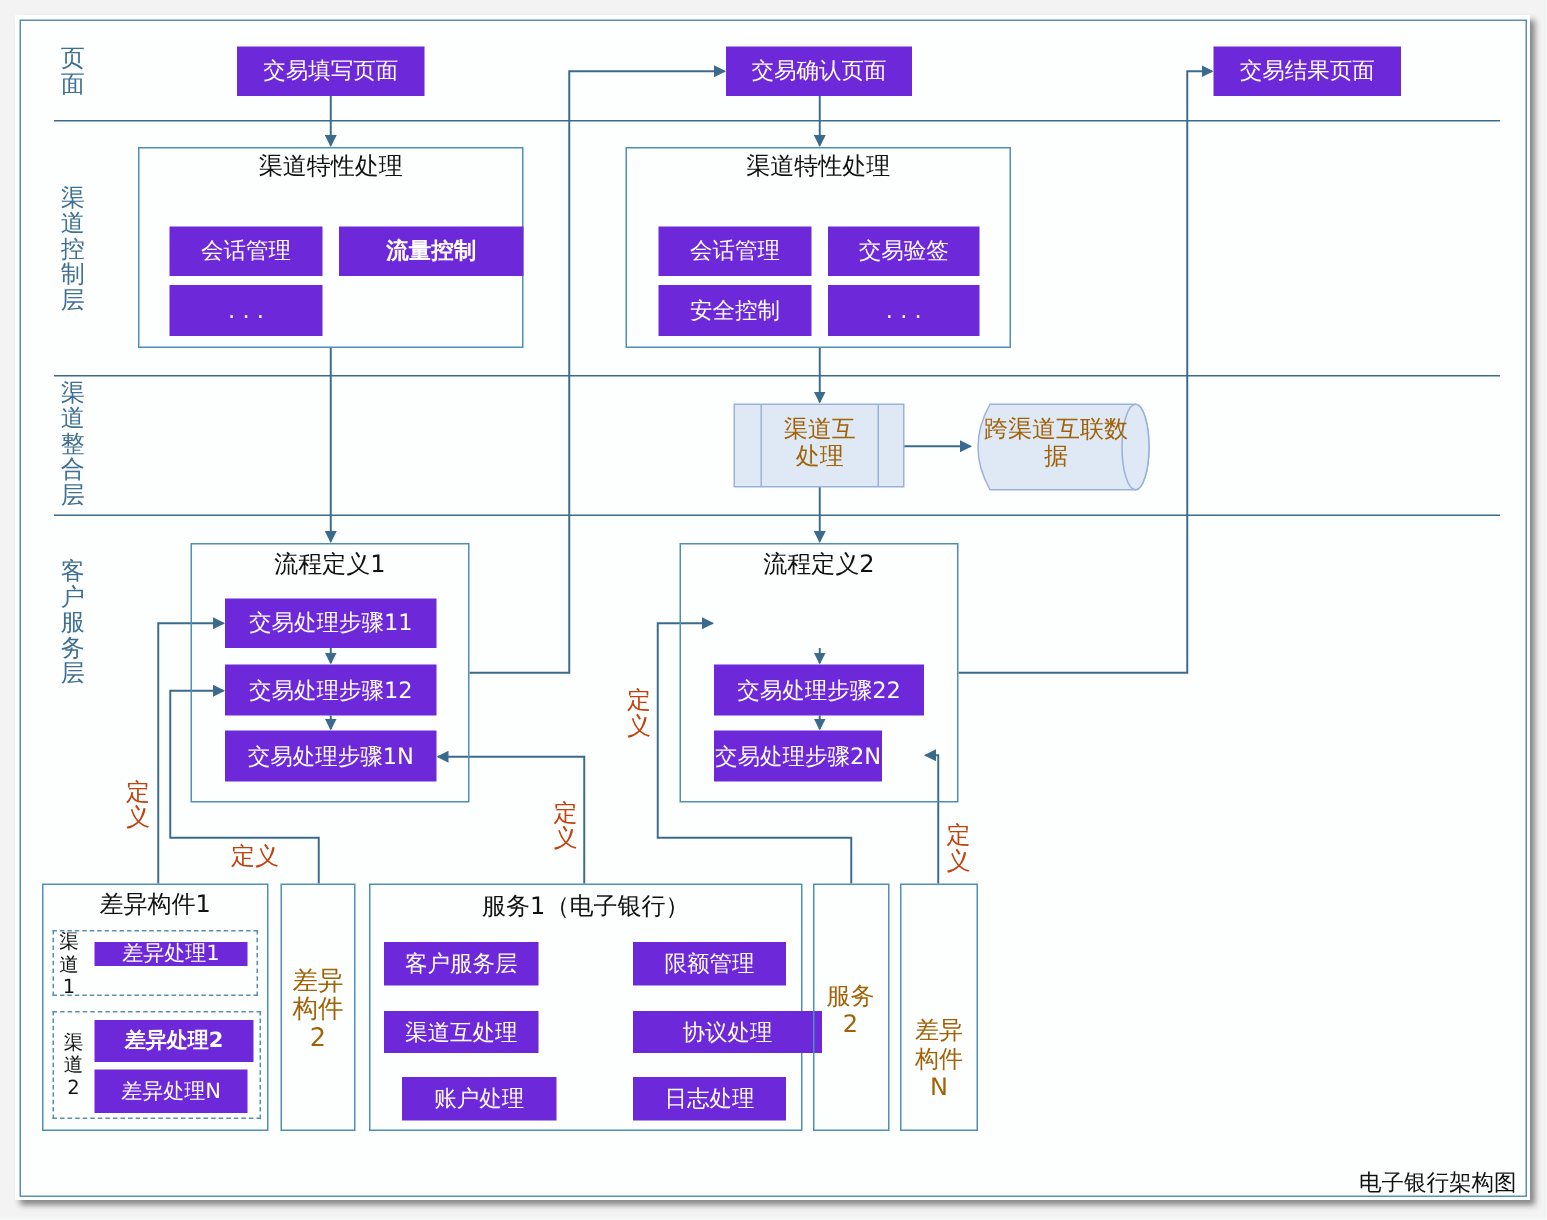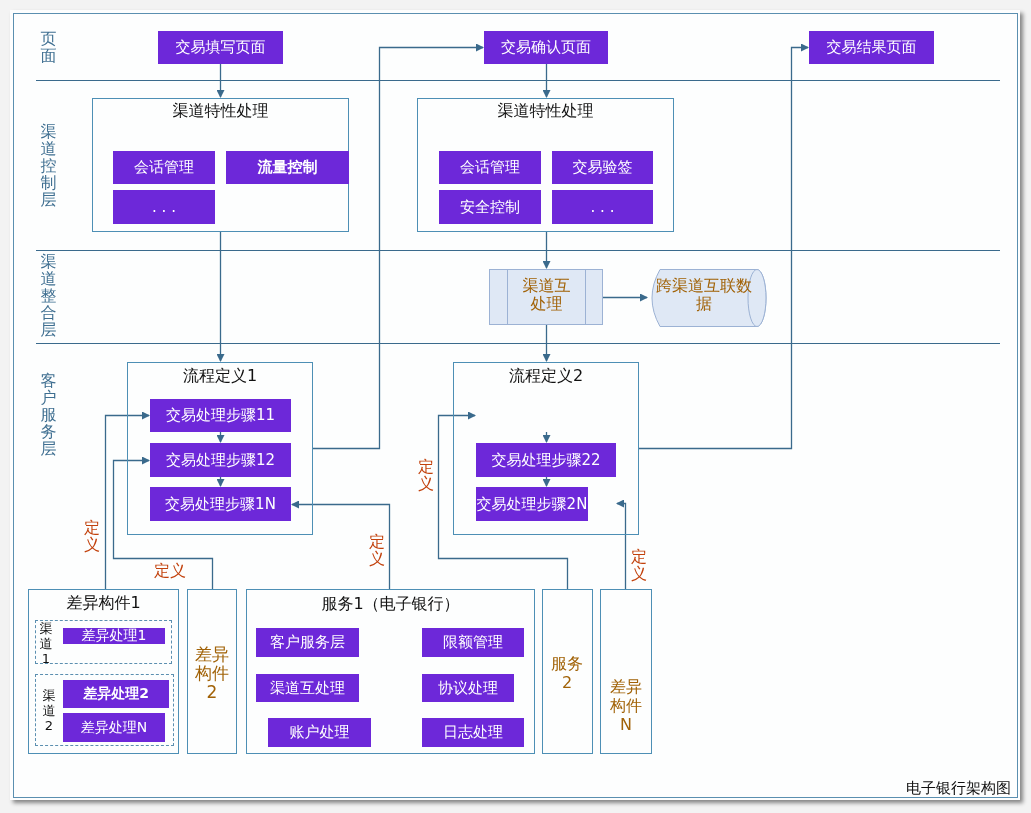--- a/index.html
+++ b/index.html
@@ -124,21 +124,21 @@
   <div class="bbox" style="left:63px; top:713px; width:102px; height:29px; font-size:14px;">差异处理N</div>
 
   <div class="frame" style="left:187px; top:589px; width:50px; height:165px;"></div>
   <div class="wraptext" style="left:195px; top:645px; width:34px; font-size:17px; line-height:19px;">差异构件2</div>
 
   <div class="frame" style="left:246px; top:589px; width:289px; height:165px;"></div>
   <div class="title" style="left:246px; top:594px; width:289px;">服务1（电子银行）</div>
   <div class="bbox" style="left:256px; top:628px; width:103px; height:29px;">客户服务层</div>
   <div class="bbox" style="left:422px; top:628px; width:102px; height:29px;">限额管理</div>
   <div class="bbox" style="left:256px; top:674px; width:103px; height:28px;">渠道互处理</div>
-  <div class="bbox" style="left:422px; top:674px; width:92px; height:28px;">协议处理</div>
+  <div class="bbox" style="left:422px; top:674px; width:126px; height:28px;">协议处理</div>
   <div class="bbox" style="left:256px; top:718px; width:103px; height:29px;margin-left:12px;">账户处理</div>
   <div class="bbox" style="left:422px; top:718px; width:102px; height:29px;">日志处理</div>
 
   <div class="frame" style="left:542px; top:589px; width:51px; height:165px;"></div>
   <div class="wraptext" style="left:550px; top:654px; width:34px; font-size:16px; line-height:19px;">服务2</div>
 
   <div class="frame" style="left:600px; top:589px; width:52px; height:165px;"></div>
   <div class="wraptext" style="left:609px; top:645px; width:34px; font-size:16px; line-height:19px;margin-top:32px;">差异构件N</div>
 
   <div class="caption">电子银行架构图</div>

